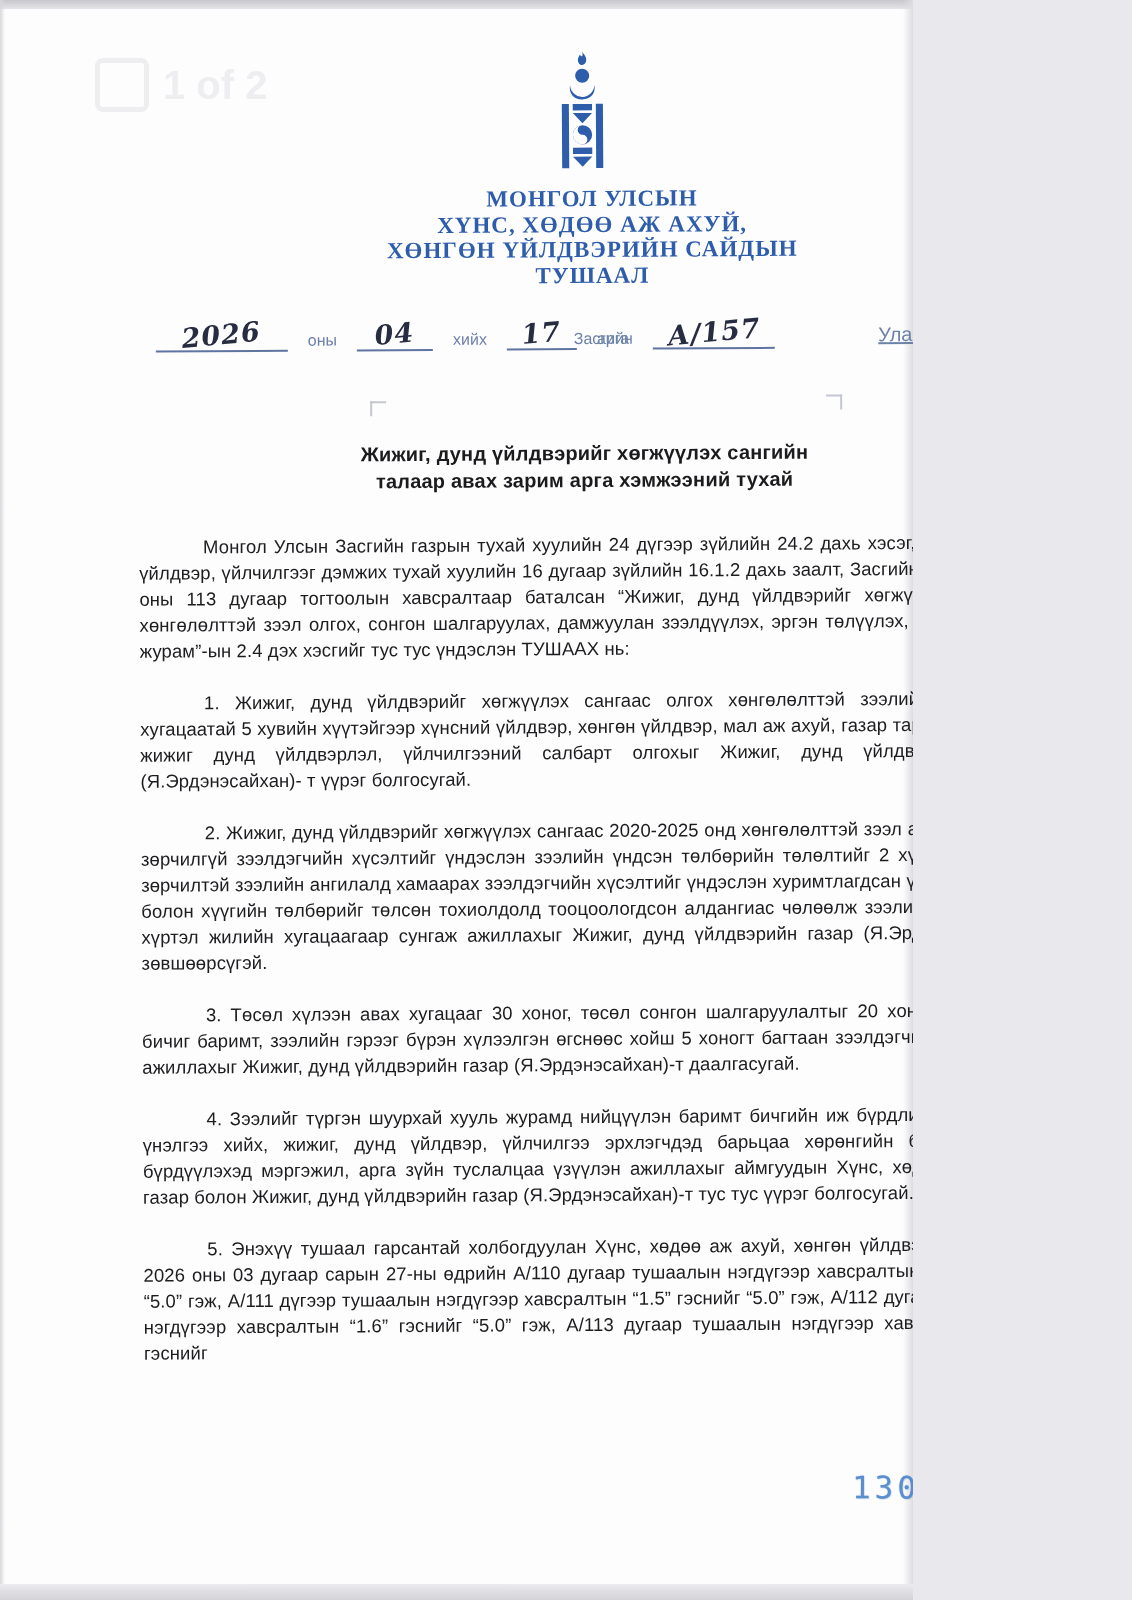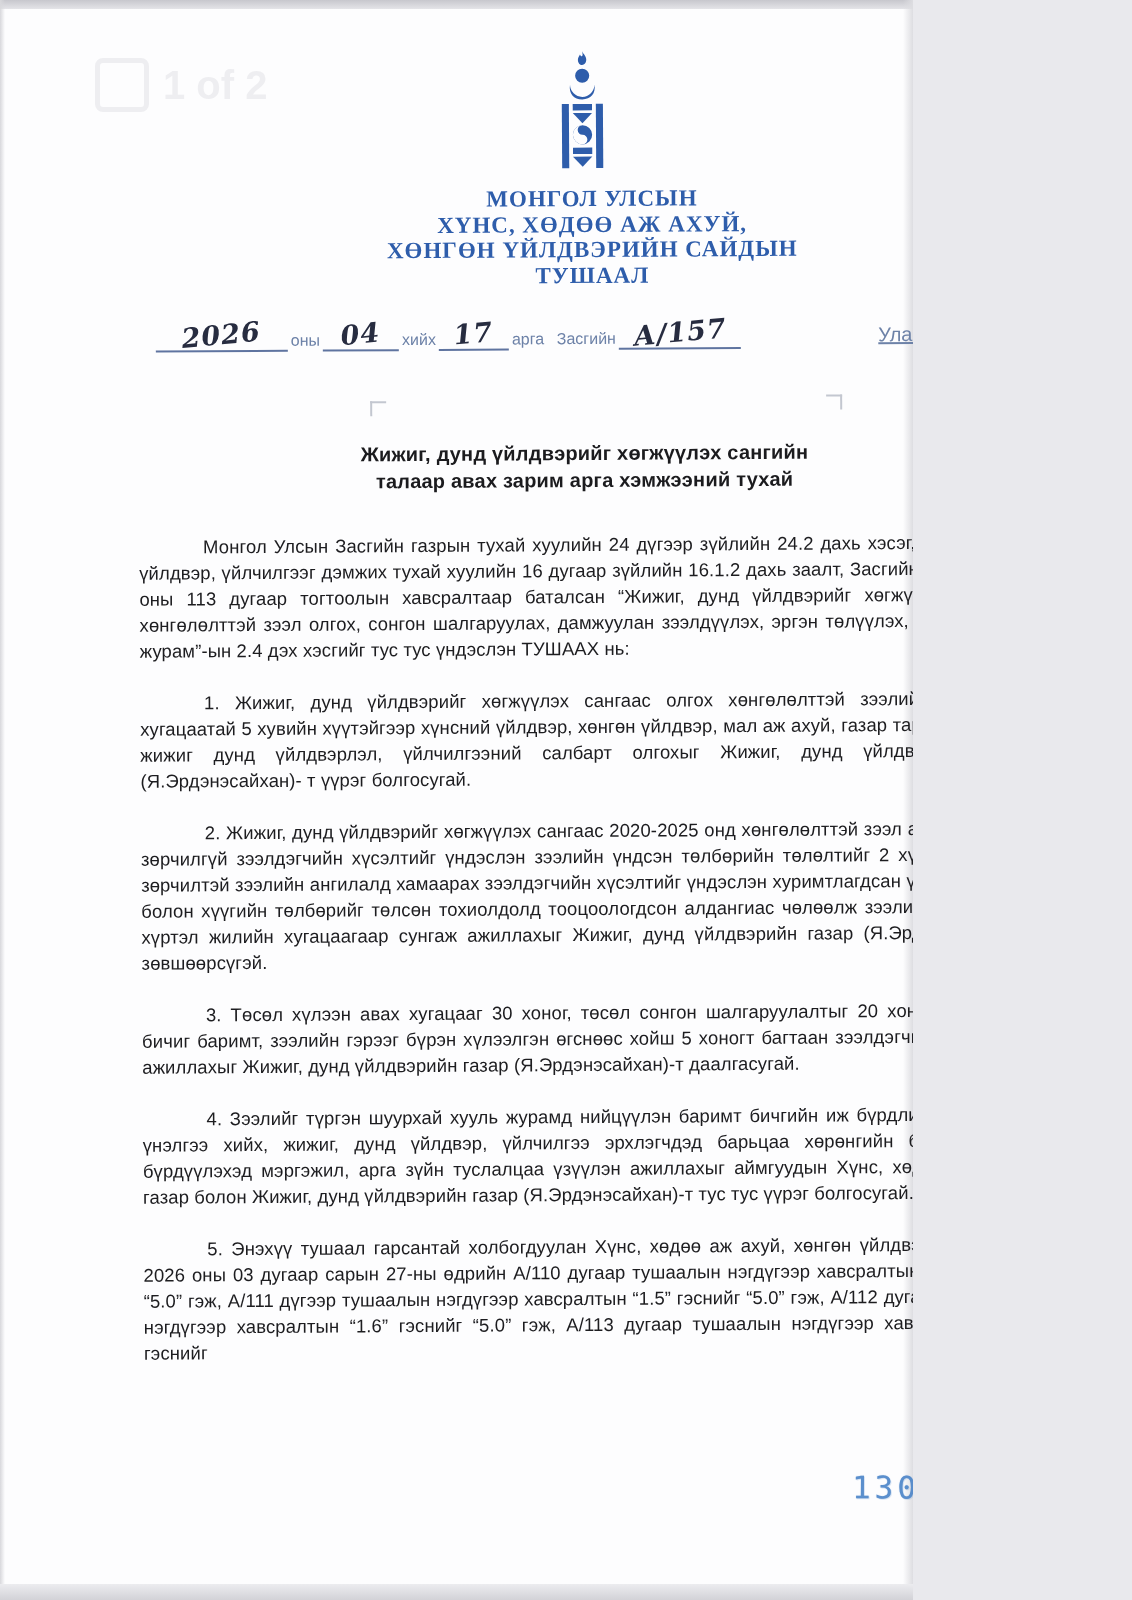--- a/index.html
+++ b/index.html
@@ -62,21 +62,21 @@
     display:inline-block;
     font-family:"DejaVu Serif", serif;font-style:italic;font-weight:bold;
     font-size:27px;line-height:20px;color:#272c40;
     transform:rotate(-5deg) translateY(-2px);
     letter-spacing:1px;
   }
   .slot-year{min-width:120px;}
   .slot-month{min-width:64px;}
   .slot-day{min-width:58px;}
   .slot-number{min-width:110px;}
-  .lbl{margin:0 3px;}
+  .lbl{margin:0 20px;}
 
   .subject-wrap{position:relative;margin-top:84px;}
   .bracket{position:absolute;width:14px;height:13px;}
   .bracket-left{left:232px;top:-40px;border-left:2px solid #c3c7d0;border-top:2px solid #c3c7d0;}
   .bracket-right{left:688px;top:-44px;border-right:2px solid #c3c7d0;border-top:2px solid #c3c7d0;}
   .subject{
     text-align:center;font-size:20px;font-weight:600;
     line-height:27px;color:#1b1b1e;letter-spacing:0.2px;
   }
 

